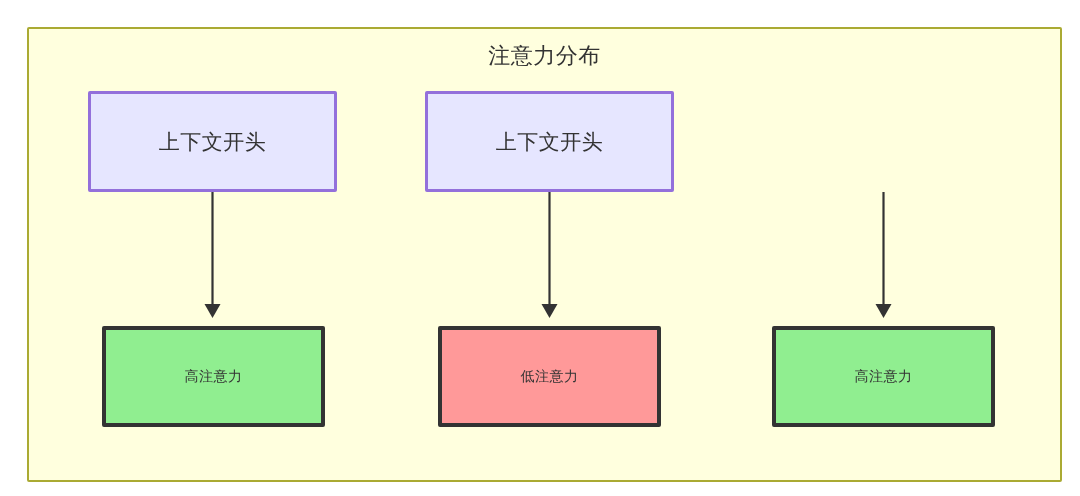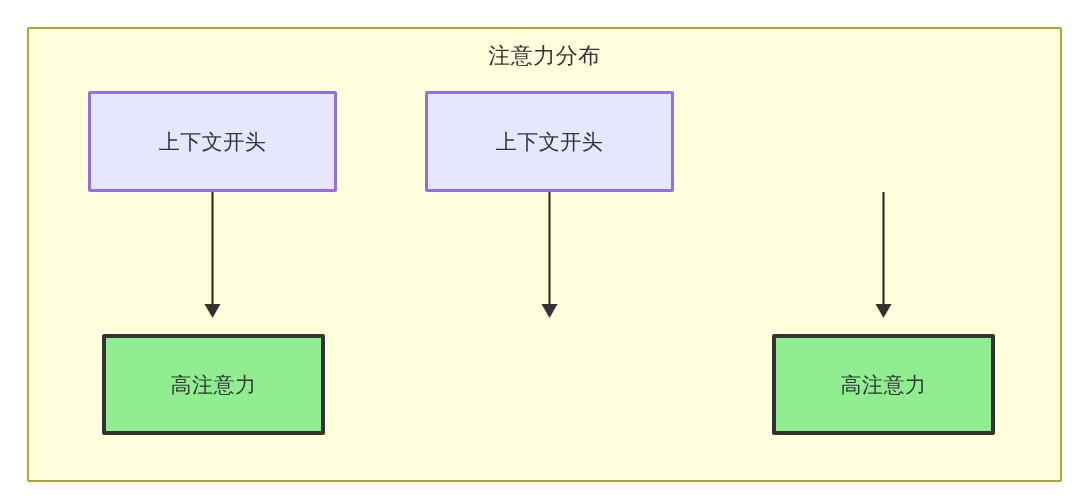--- a/index.html
+++ b/index.html
@@ -65,24 +65,24 @@
     background: #e6e6ff;
     border: 3px solid #9370db;
     border-radius: 2px;
     font-size: 21px;
     letter-spacing: 0.5px;
   }
 
   .node-bottom {
     width: 223px;
     height: 101px;
-    top: 334px;
+    top: 326px;
     border: 4px solid #333333;
     border-radius: 2px;
-    font-size: 21px;
+    font-size: 14px;
     letter-spacing: 0.5px;
   }
 
   .fill-green  { background: #90ee90; }
   .fill-red    { background: #ff9999; }
 
   
   .col-a.node-top    { left: 88px; }
   .col-b.node-top    { left: 425px; }
   .col-c.node-top    { left: 759px; }
@@ -128,16 +128,17 @@
     </g>
   </svg>
 
   <div class="node node-top col-a">上下文开头</div>
 
   <div class="node node-top col-b">上下文开头</div>
 
 
   <div class="node node-bottom col-a fill-green">高注意力</div>
 
+  <div class="node node-bottom col-b fill-red">低注意力</div>
 
   <div class="node node-bottom col-c fill-green">高注意力</div>
 
 </div>
 
 </body></html>

